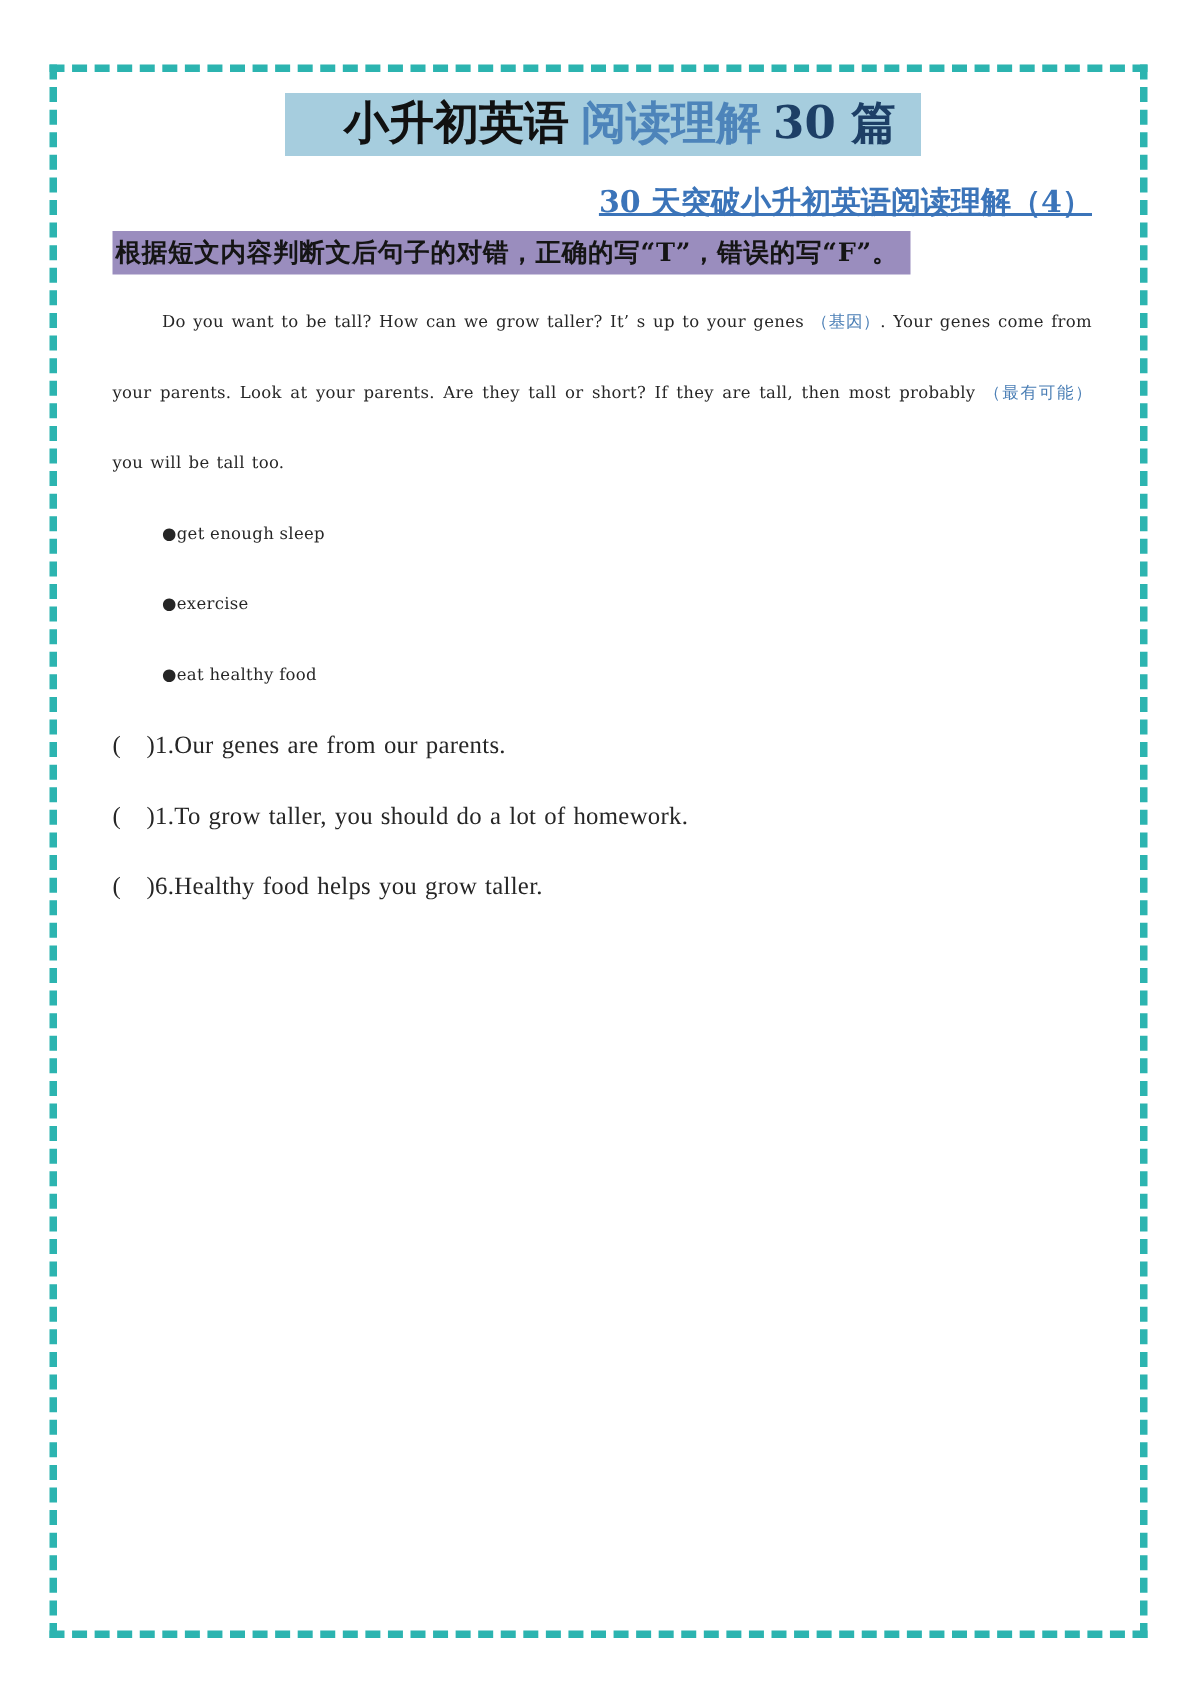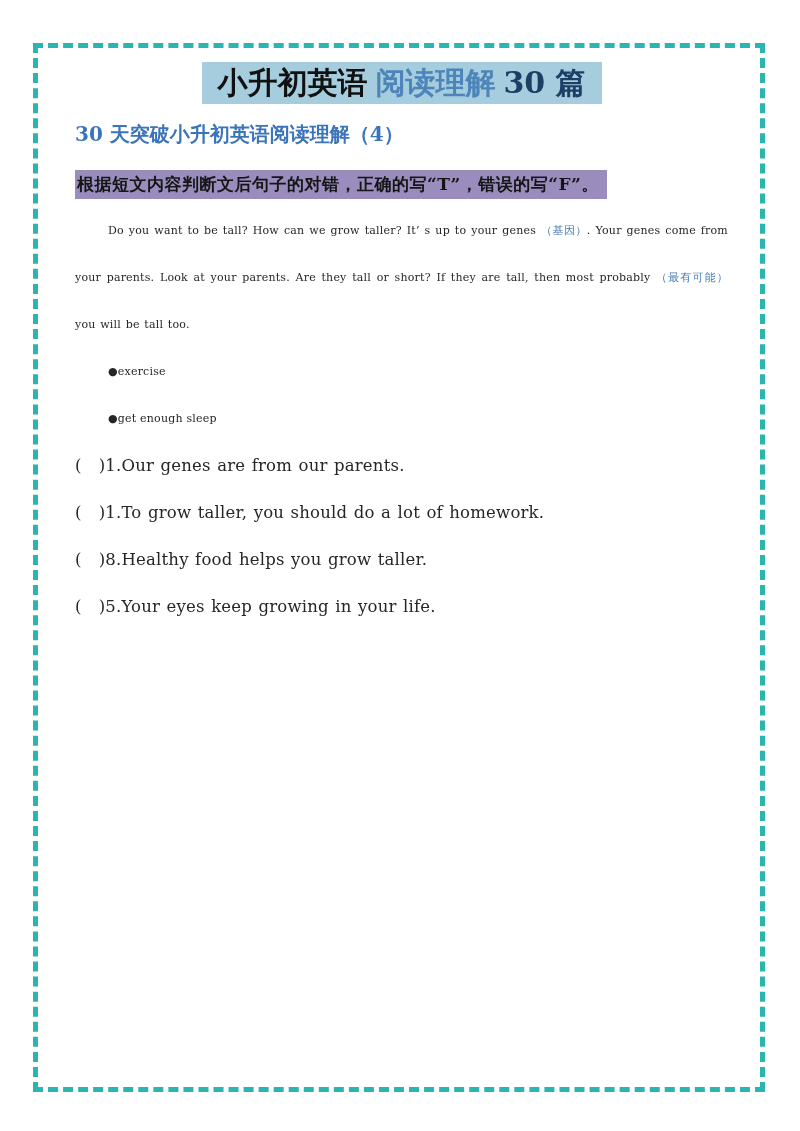--- a/index.html
+++ b/index.html
@@ -28,32 +28,34 @@
   .banner {
     width: 400px;
     height: 42px;
     margin: 0 auto;
     background: #a6cdde;
     text-align: center;
     line-height: 42px;
     font-weight: bold;
     font-size: 30px;
     white-space: nowrap;
+    padding-left: 24px;
   }
   .t-black { color: #111111; }
   .t-blue  { color: #4d84ba; margin: 0 8px; }
   .t-dark  { color: #1d3f66; }
   .subtitle {
-    text-align: left;
+    text-align: right;
     margin-top: 17px;
     font-size: 20px;
     font-weight: bold;
     color: #3b74b9;
+    text-decoration: underline;
   }
-  .instruction-wrap { margin-top: 22px; }
+  .instruction-wrap { margin-top: 6px; }
   .instruction {
     display: inline-block;
     background: #9a8dbe;
     color: #151515;
     font-weight: bold;
     font-size: 17px;
     padding: 3px 8px 3px 2px;
     letter-spacing: 0.5px;
   }
   .article {
@@ -77,20 +79,21 @@
   }
   .ann { color: #4a7eb5; }
   .questions {
     font-size: 16.5px;
     color: #262626;
   }
   .q {
     line-height: 47px;
     letter-spacing: 0.2px;
     word-spacing: 1px;
+    font-family: Liberation Serif, serif;
   }
   .q .gap { display: inline-block; width: 17px; }
 </style>
 </head>
 <body>
 
 <div class="page">
   <div class="border-frame"></div>
 
   <div class="content">
@@ -102,27 +105,27 @@
     <div class="subtitle">30 天突破小升初英语阅读理解（4）</div>
 
     <div class="instruction-wrap">
       <span class="instruction">根据短文内容判断文后句子的对错，正确的写“T”，错误的写“F”。</span>
     </div>
 
     <div class="article">
       <p class="para"><span>Do you want to be tall? How can we grow taller? It’ s up to your genes </span><span class="ann">（基因）</span><span>. Your genes come from your parents. Look at your parents. Are they tall or short? If they are tall, then most probably </span><span class="ann">（最有可能）</span><span> you will be tall too.</span></p>
 
 
+      <div class="bullet-line"><span>●</span><span>get enough sleep</span></div>
       <div class="bullet-line"><span>●</span><span>exercise</span></div>
-      <div class="bullet-line"><span>●</span><span>get enough sleep</span></div>
+      <div class="bullet-line"><span>●</span><span>eat healthy food</span></div>
 
 
     </div>
 
     <div class="questions">
       <div class="q"><span>(</span><span class="gap"></span><span>)</span><span>1.Our genes are from our parents.</span></div>
       <div class="q"><span>(</span><span class="gap"></span><span>)</span><span>1.To grow taller, you should do a lot of homework.</span></div>
-      <div class="q"><span>(</span><span class="gap"></span><span>)</span><span>8.Healthy food helps you grow taller.</span></div>
-      <div class="q"><span>(</span><span class="gap"></span><span>)</span><span>5.Your eyes keep growing in your life.</span></div>
+      <div class="q"><span>(</span><span class="gap"></span><span>)</span><span>6.Healthy food helps you grow taller.</span></div>
     </div>
 
   </div>
 </div>
 
 </body></html>

